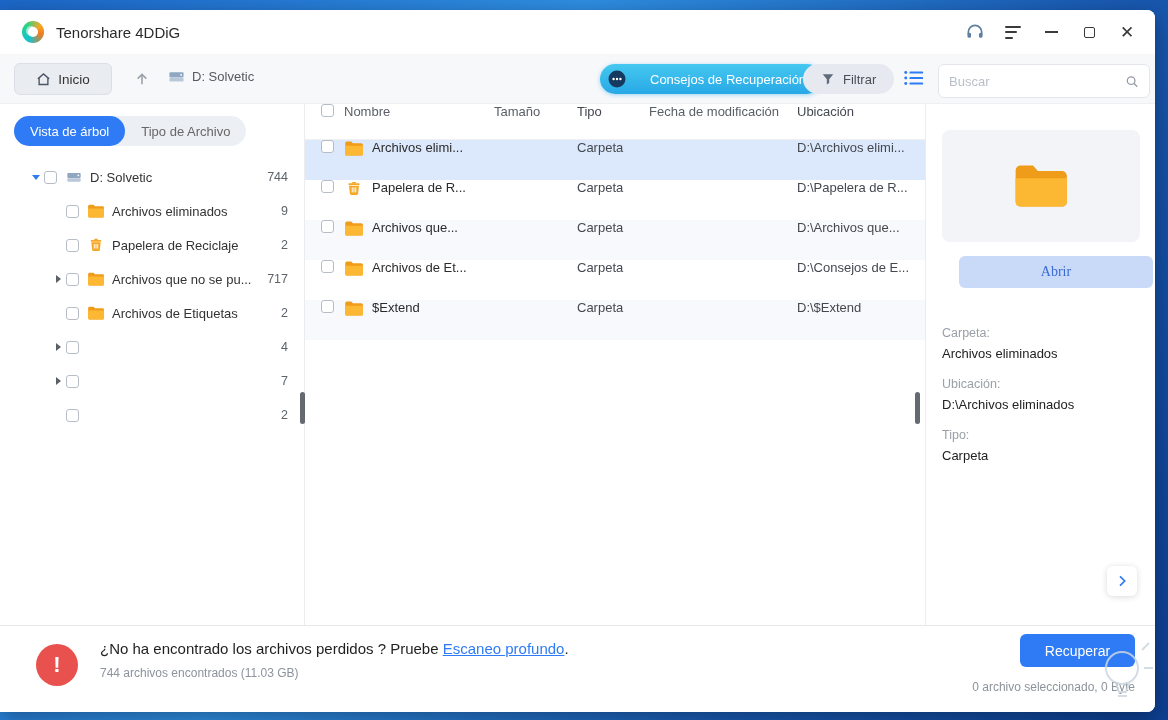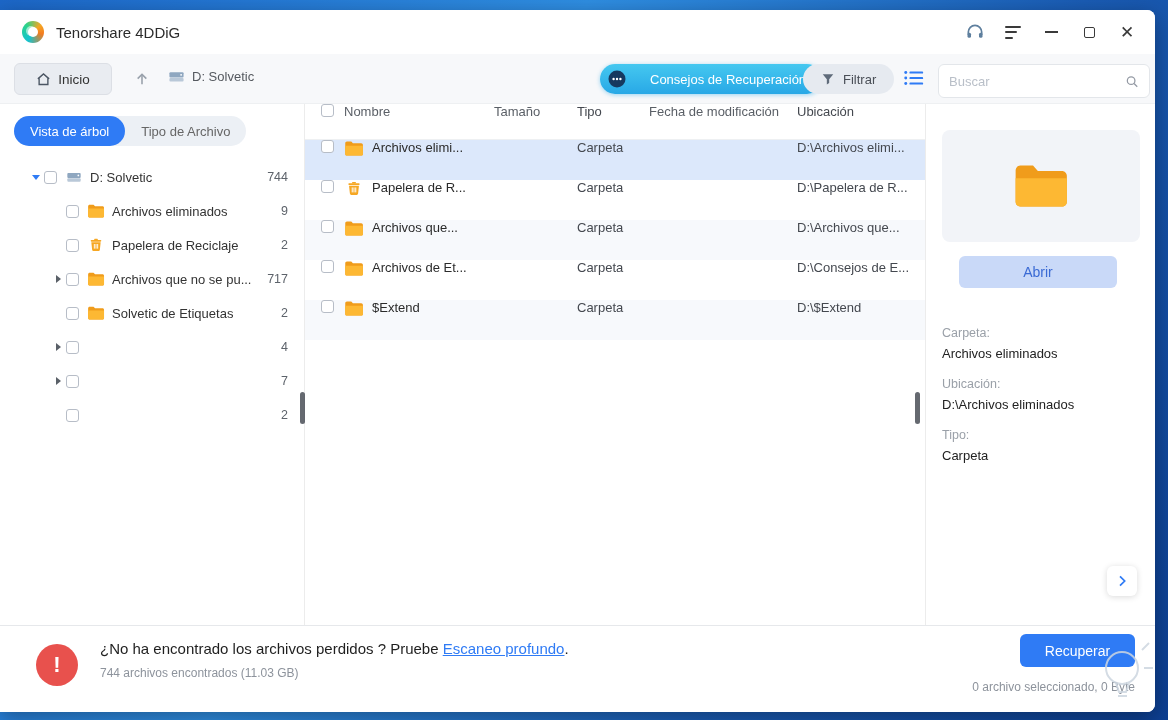--- a/index.html
+++ b/index.html
@@ -75,22 +75,22 @@
   .frow { height:40px; font-size:13px; cursor:pointer; }
   .frow.alt { background:#f7f9fc; }
   .frow.selected { background:#dce8fb; }
 
   .scroll-thumb { position:absolute; width:5px; height:32px; border-radius:2.5px; background:#4a4f57; opacity:.85; cursor:pointer; }
 
   .preview { position:absolute; left:925px; top:0; width:230px; height:100%; border-left:1px solid #ececec; background:#fff; }
   .preview-card { position:absolute; left:16px; top:26px; width:198px; height:112px; background:#f2f4f8; border-radius:8px;
                   display:flex; align-items:center; justify-content:center; }
   .preview-card svg { width:58px; height:50px; }
-  .open-btn { position:absolute; left:33px; top:152px; width:158px; height:32px; background:#c9d9f8; color:#3a6ad4;
-              border:none; border-radius:6px; font-size:14px; font-family:Liberation Sans, sans-serif; cursor:pointer; }
+  .open-btn { position:absolute; left:33px; top:152px; width:194px; height:32px; background:#c9d9f8; color:#3a6ad4;
+              border:none; border-radius:6px; font-size:14px; font-family:Liberation Serif, serif; cursor:pointer; }
   .fields { position:absolute; left:16px; top:206px; width:200px; }
   .f-label { font-size:12.5px; color:#9aa0a8; margin-top:16px; }
   .f-value { font-size:13px; color:#222; margin-top:6px; white-space:nowrap; overflow:hidden; text-overflow:ellipsis; }
   .next-btn { position:absolute; right:18px; top:462px; width:30px; height:30px; background:#fff; border-radius:6px;
               box-shadow:0 1px 6px rgba(0,0,0,.15); display:flex; align-items:center; justify-content:center; cursor:pointer; }
 
   
   .footer { position:absolute; left:0; top:615px; width:100%; height:87px; background:#fff; border-top:1px solid #e6e8eb; }
   .alert-circle { position:absolute; left:36px; top:18px; width:42px; height:42px; border-radius:50%; background:#e8514d;
                   color:#fff; font-size:22px; font-weight:bold; display:flex; align-items:center; justify-content:center; }
@@ -255,21 +255,21 @@
           </div>
           <div class="tree-row" style="padding-left: 50px;">
             <span class="arrow "></span>
             <span class="checkbox"></span>
             <span class="tree-icon">
               <svg viewBox="0 0 24 20">
                 <path d="M1.5 3.5c0-1.1.9-2 2-2h5.2l2 2.3h10c1.1 0 2 .9 2 2v10.7c0 1.1-.9 2-2 2H3.5c-1.1 0-2-.9-2-2V3.5z" fill="#f09c1b"></path>
                 <path d="M1.5 6.8h21.2v9.7c0 1.1-.9 2-2 2H3.5c-1.1 0-2-.9-2-2V6.8z" fill="#fdb833"></path>
               </svg>
             </span>
-            <span class="tree-label">Solvetic de Etiquetas</span>
+            <span class="tree-label">Archivos de Etiquetas</span>
             <span class="tree-count">2</span>
           </div>
           <div class="tree-row" style="padding-left: 50px;">
             <span class="arrow right"></span>
             <span class="checkbox"></span>
             <span class="tree-label"></span>
             <span class="tree-count">4</span>
           </div>
           <div class="tree-row" style="padding-left: 50px;">
             <span class="arrow right"></span>

